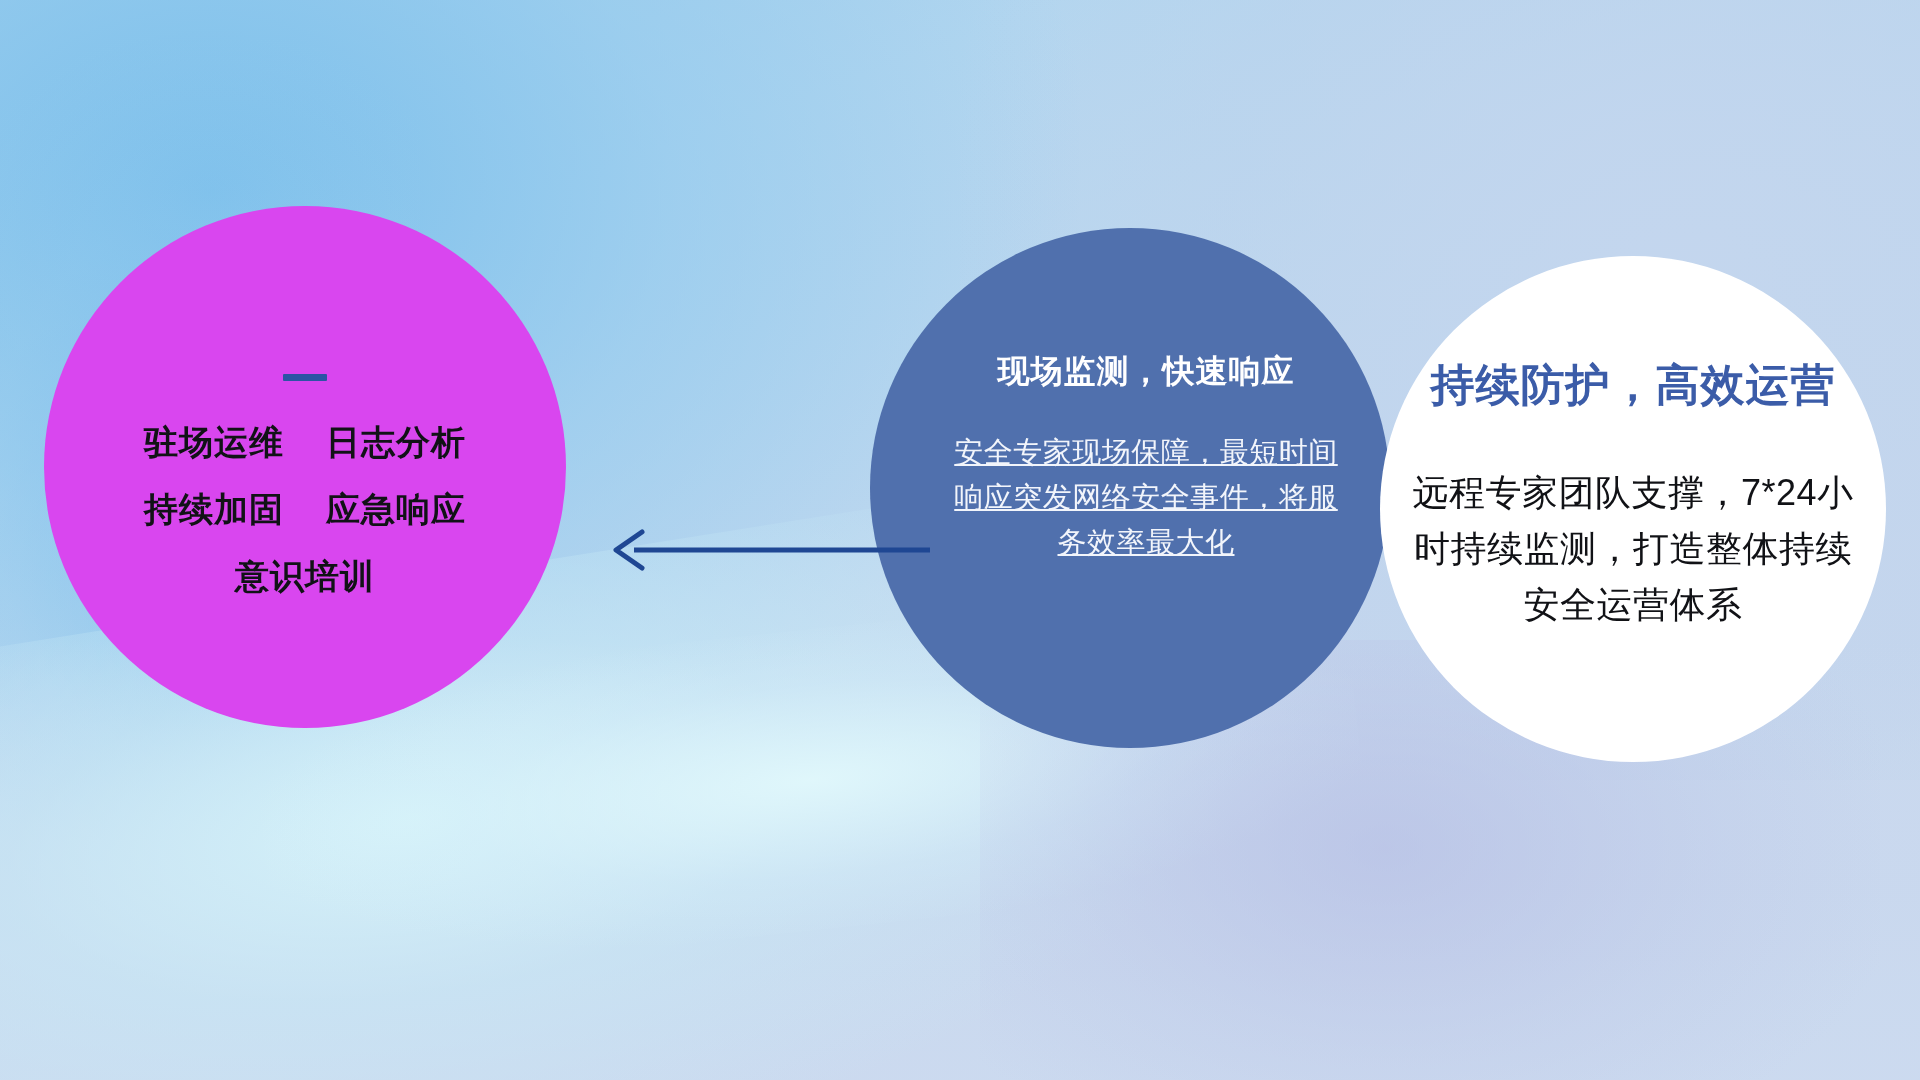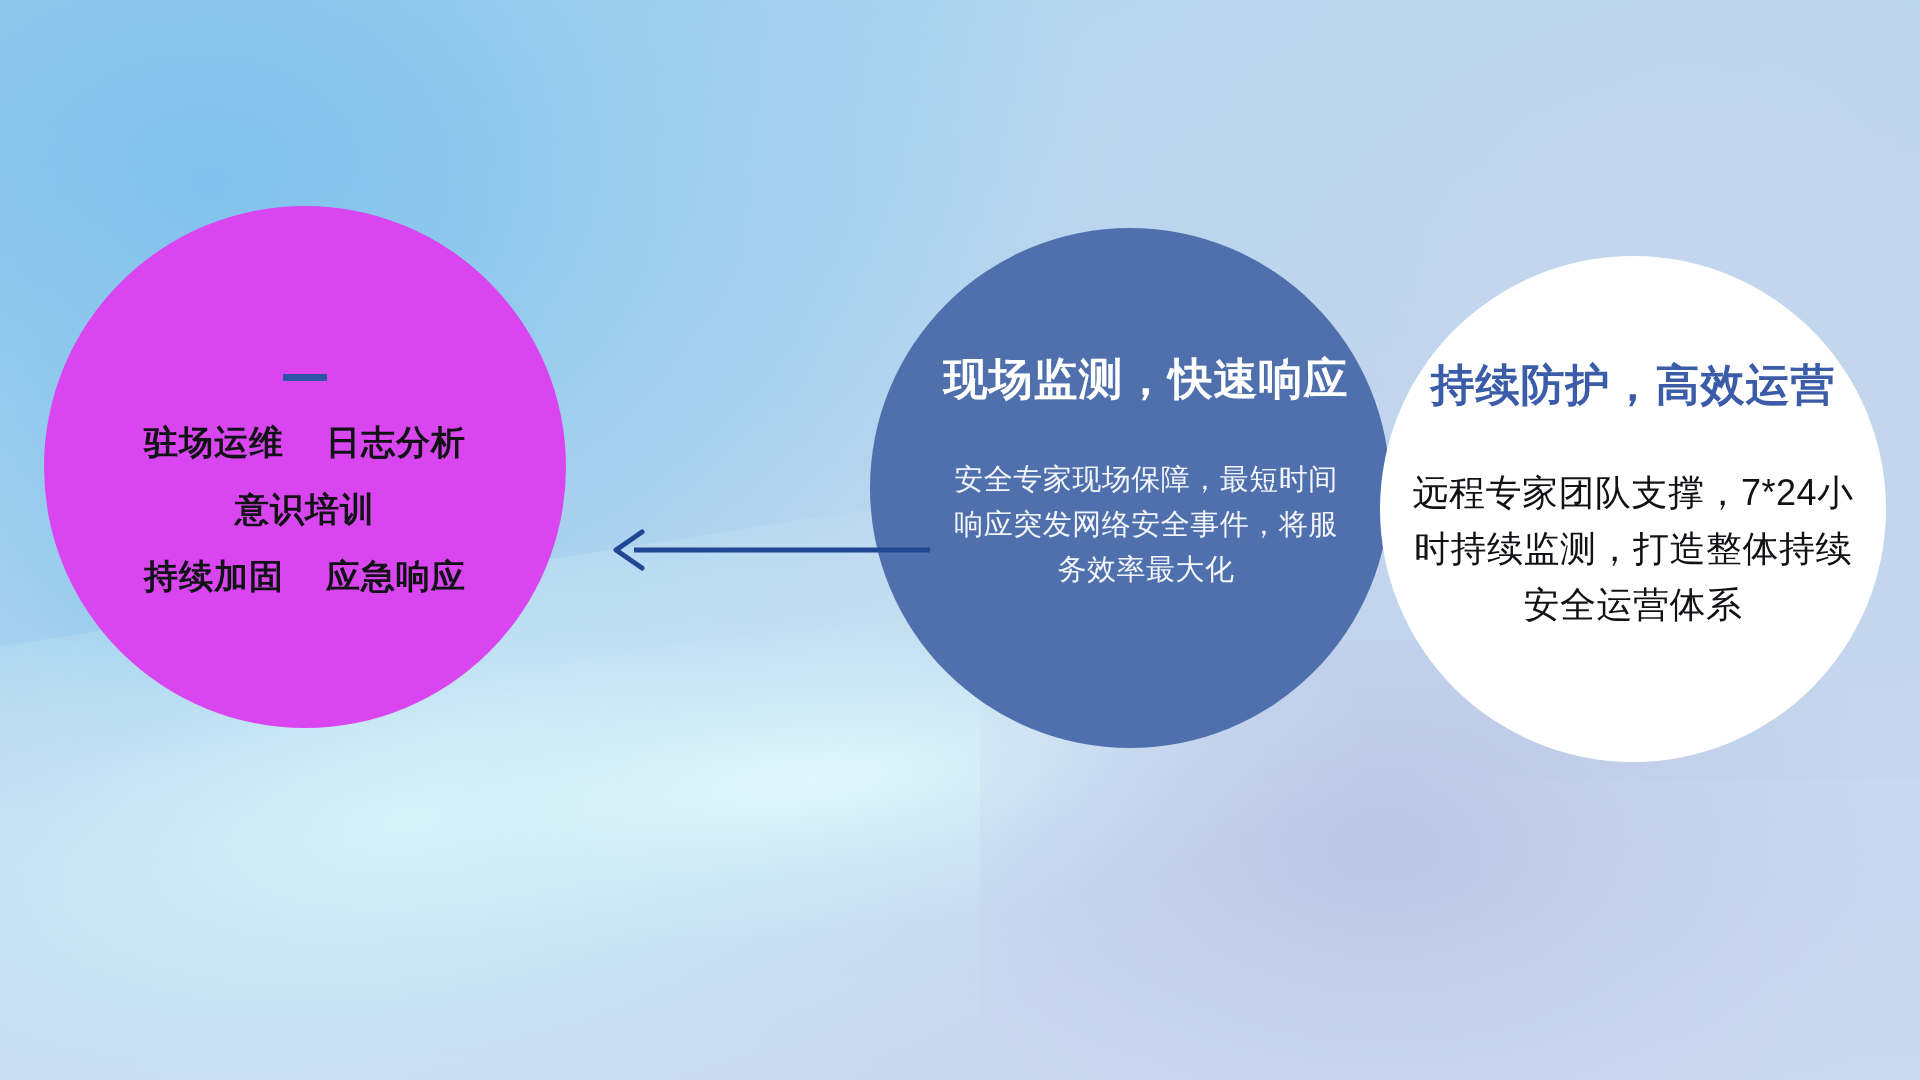--- a/index.html
+++ b/index.html
@@ -84,28 +84,28 @@
   }
   .left-row:last-child { margin-bottom:0; }
 
   
   .center-inner {
     position:absolute; left:0; top:0; width:520px; height:520px;
     display:flex; flex-direction:column; align-items:center;
     padding-top:122px; z-index:2;
   }
   .center-title {
-    font-size:44px; font-weight:bold; color:#ffffff;
+    font-size:32px; font-weight:bold; color:#ffffff;
     letter-spacing:1px; white-space:nowrap;
     margin-left:32px;
   }
   .center-body {
-    margin-top:48px; width:400px; margin-left:32px;
+    margin-top:36px; width:400px; margin-left:32px;
     font-size:29px; line-height:1.55; color:#f2f5fb;
-    text-align:center; letter-spacing:0.5px;
+    text-align:center; letter-spacing:0.5px;text-decoration:underline;
   }
 
   
   .right-inner {
     position:absolute; left:0; top:0; width:506px; height:506px;
     display:flex; flex-direction:column; align-items:center;
     padding-top:100px;
   }
   .right-title {
     font-size:44px; font-weight:bold; color:#3b5ca8;
@@ -139,22 +139,22 @@
     <div class="center-title">现场监测，快速响应</div>
     <div class="center-body">安全专家现场保障，最短时间响应突发网络安全事件，将服务效率最大化</div>
   </div>
 </div>
 
 <div class="circle" id="circle-left">
   <div class="left-inner">
     <div class="rule"></div>
     <div class="left-lines">
       <div class="left-row">驻场运维    日志分析</div>
+      <div class="left-row">持续加固    应急响应</div>
       <div class="left-row">意识培训</div>
-      <div class="left-row">持续加固    应急响应</div>
     </div>
   </div>
 </div>
 
 <div class="circle" id="circle-right">
   <div class="right-inner">
     <div class="right-title">持续防护，高效运营</div>
     <div class="right-body">远程专家团队支撑，7*24小时持续监测，打造整体持续安全运营体系</div>
   </div>
 </div>

